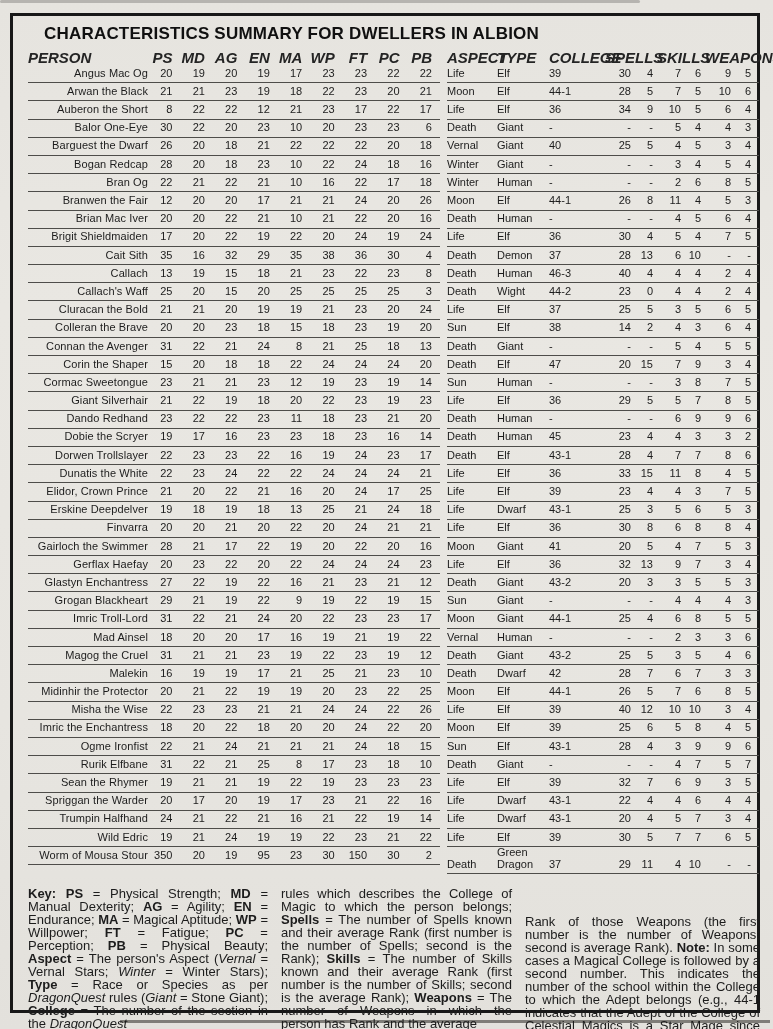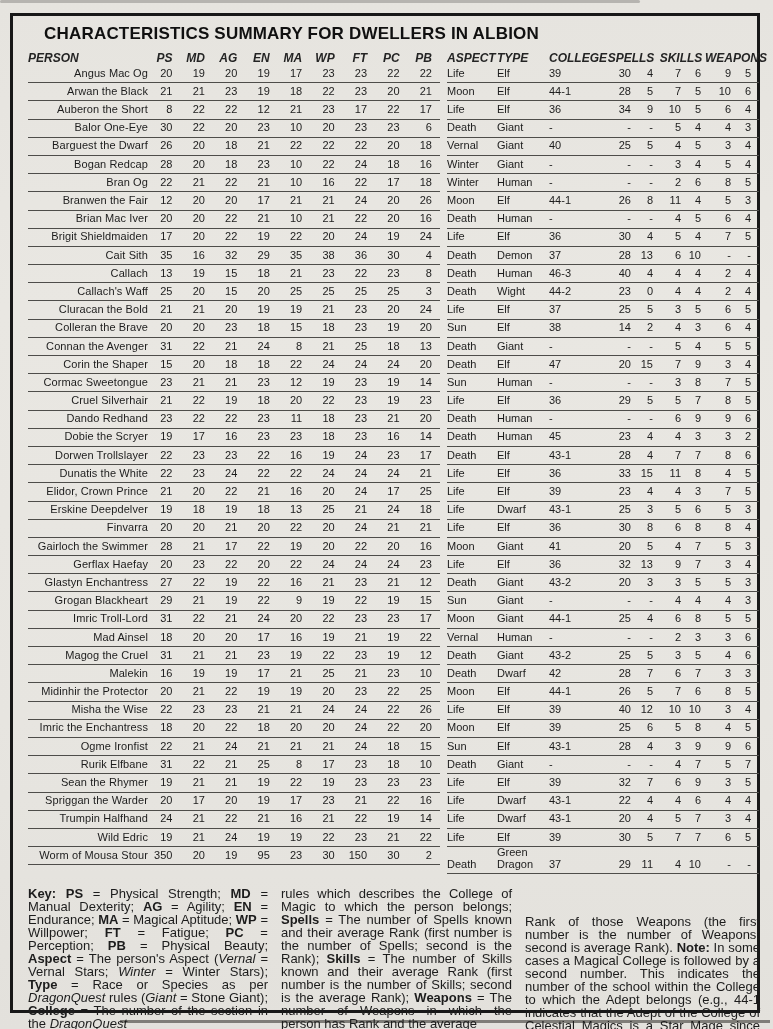--- a/index.html
+++ b/index.html
@@ -33,21 +33,21 @@
   .tables{position:absolute;left:0;top:30px;width:744px;}
   .ltable{position:absolute;left:15px;top:0;width:412px;}
   .rtable{position:absolute;left:434px;top:0;width:312px;}
 
   .left-grid{display:grid;grid-template-columns:120px repeat(9,1fr);}
   .right-grid{display:grid;grid-template-columns:50px 52px 56px 30px 22px 28px 20px 30px 20px;}
   .right-grid-h{display:grid;grid-template-columns:50px 52px 56px 52px 48px 50px;}
 
   .thead{height:17px;align-items:end;padding-bottom:2px;}
   .th{
-    font-size:12px;font-weight:700;font-style:italic;color:#242424;
+    font-size:15px;font-weight:700;font-style:italic;color:#242424;
     line-height:10px;white-space:nowrap;
   }
   .th.name{text-align:left;}
   .th.num{text-align:right;padding-right:8px;}
   .th.ctr{text-align:center;}
   .th.lft{text-align:left;}
 
   .trow{
     min-height:18.2px;box-sizing:border-box;
     border-bottom:1px solid #4e4d4a;
@@ -309,21 +309,21 @@
               <div class="td num">21</div>
               <div class="td num">21</div>
               <div class="td num">23</div>
               <div class="td num">12</div>
               <div class="td num">19</div>
               <div class="td num">23</div>
               <div class="td num">19</div>
               <div class="td num">14</div>
             </div>
             <div class="trow left-grid">
-              <div class="td name">Cruel Silverhair</div>
+              <div class="td name">Giant Silverhair</div>
               <div class="td num">21</div>
               <div class="td num">22</div>
               <div class="td num">19</div>
               <div class="td num">18</div>
               <div class="td num">20</div>
               <div class="td num">22</div>
               <div class="td num">23</div>
               <div class="td num">19</div>
               <div class="td num">23</div>
             </div>

